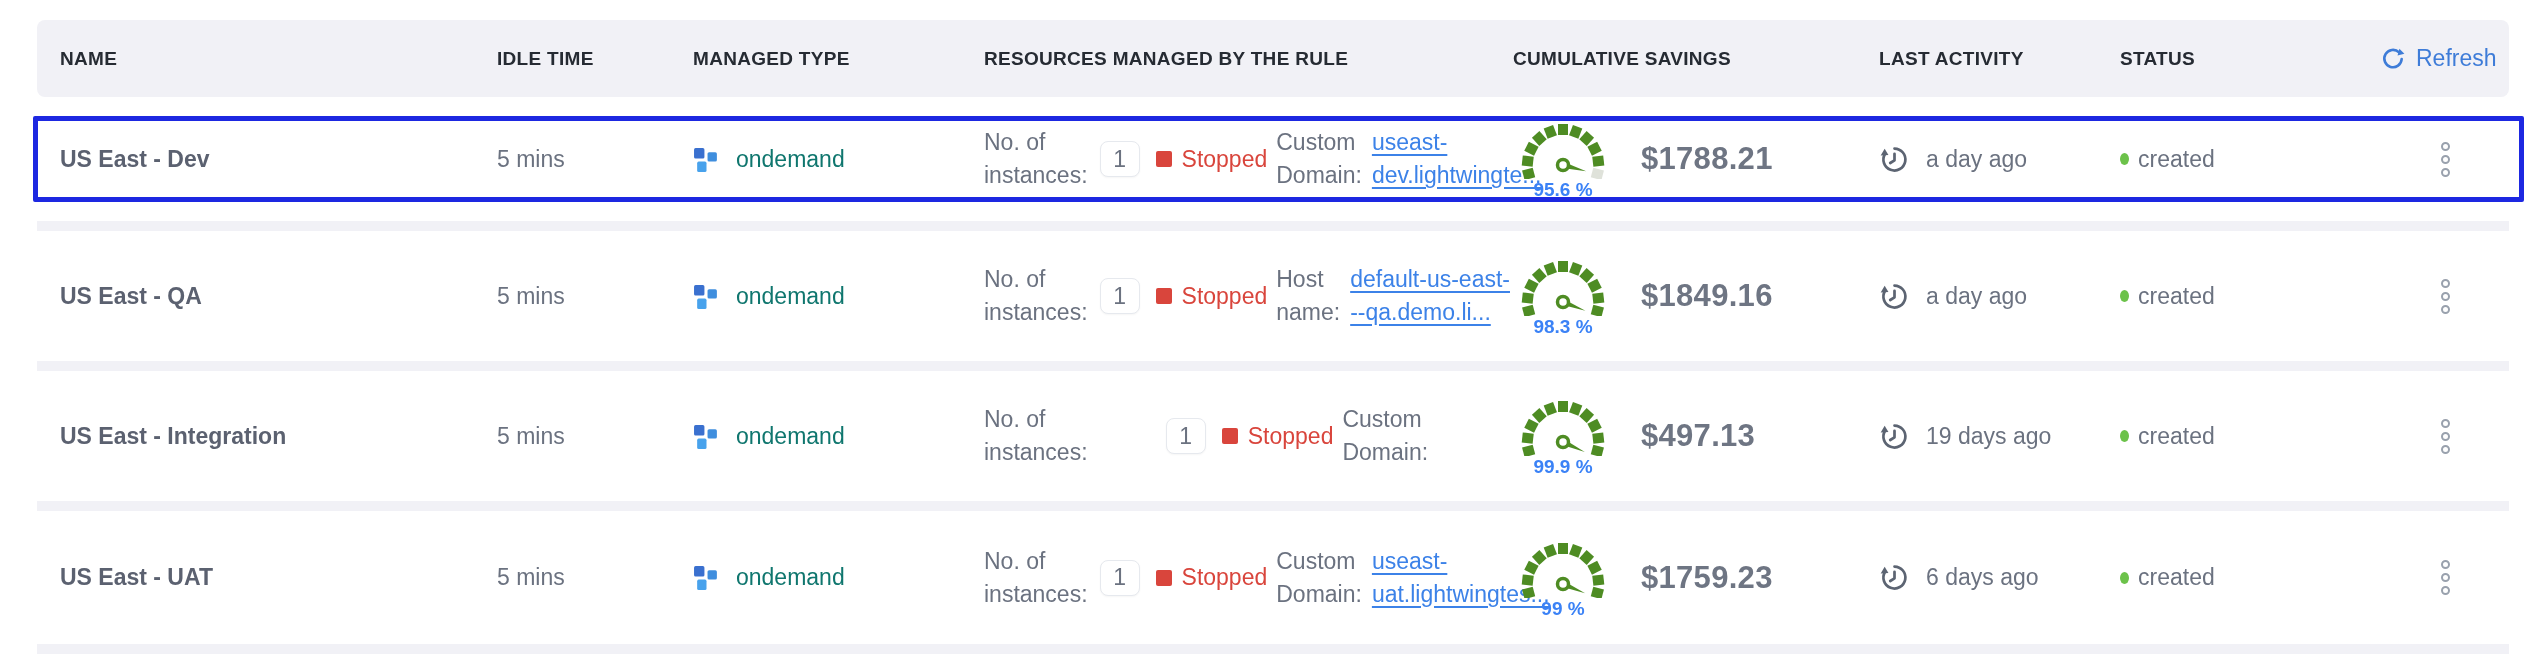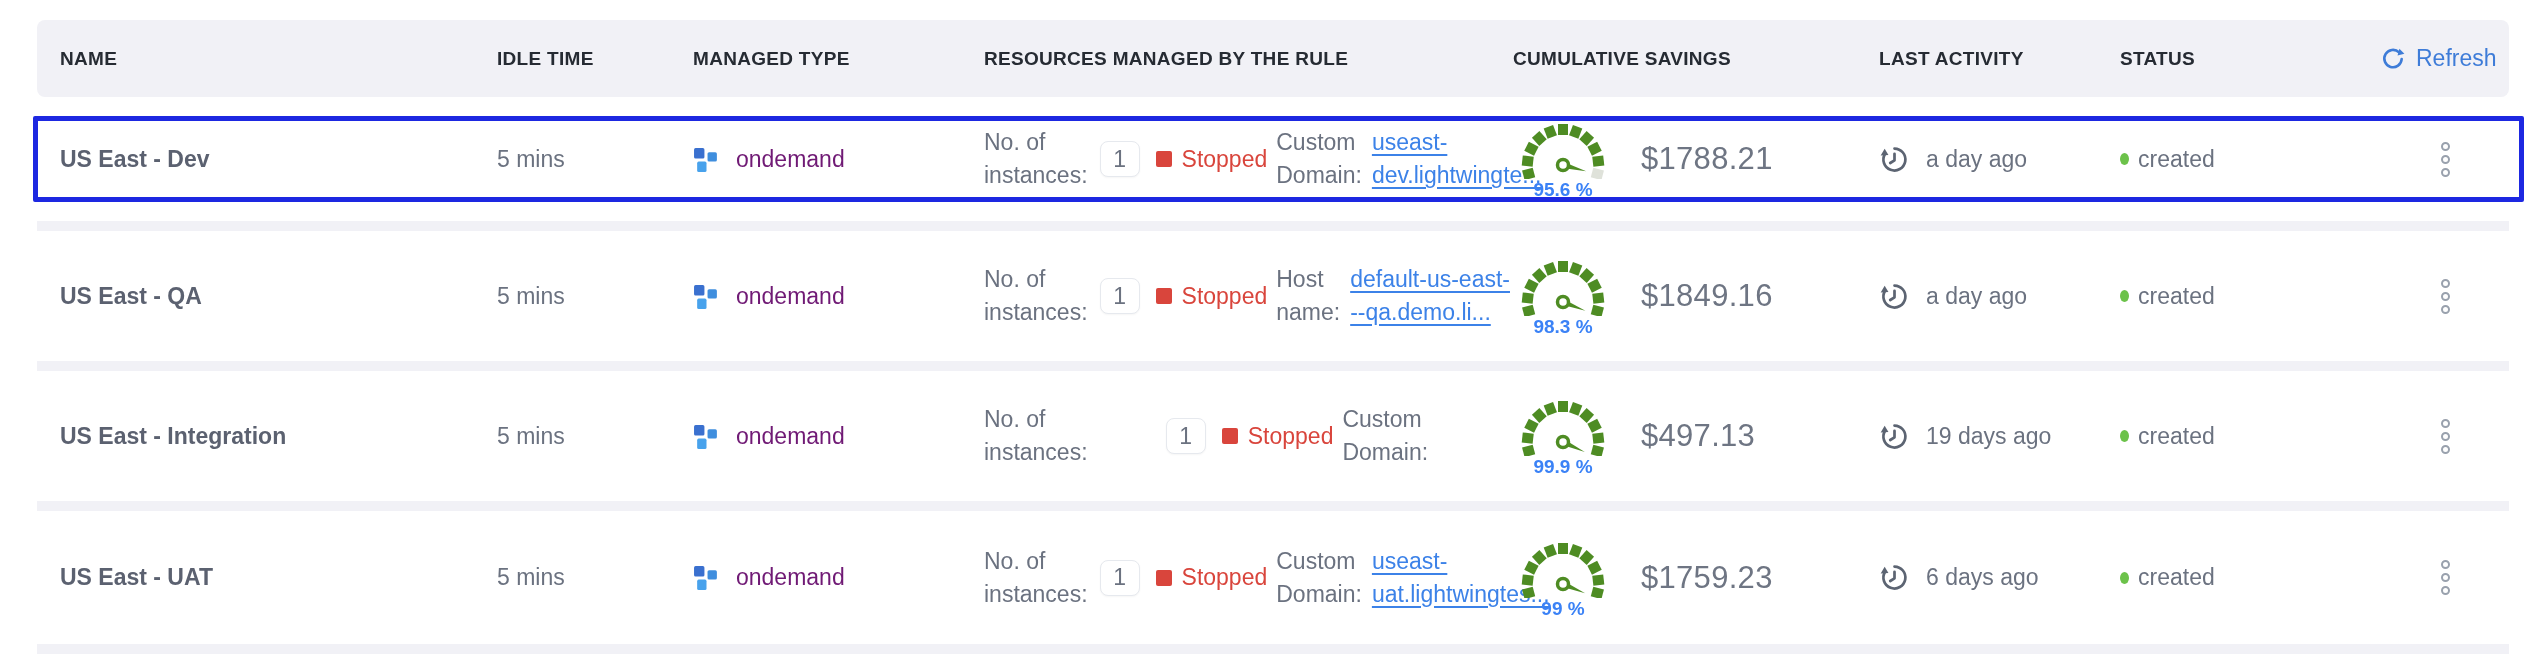--- a/index.html
+++ b/index.html
@@ -59,21 +59,21 @@
   }
   .plain-cell {
     font-size: 23px;
     color: #6b7280;
   }
   .compute-cell {
     display: flex;
     align-items: center;
     gap: 16px;
     font-size: 23px;
-    color: #701a75;
+    color: #0f766e;
   }
   .res-cell { display: flex; flex-direction: row; gap: 9px; }
   .res-line {
     display: flex;
     align-items: center;
     font-size: 23px;
     color: #6b7280;
     line-height: 33px;
   }
   .count-badge {
@@ -115,21 +115,21 @@
   .gauge-box { width: 100px; display: flex; flex-direction: column; align-items: center; }
   .gauge-pct {
     font-size: 19px;
     font-weight: 700;
     color: #3b82f6;
     margin-top: 0;
     white-space: nowrap;
   }
   .amount {
     font-size: 31px;
-    font-weight: 400;
+    font-weight: 700;
     color: #6e7583;
     letter-spacing: 0.3px;
   }
   .activity-cell {
     display: flex;
     align-items: center;
     gap: 16px;
     font-size: 23px;
     color: #6b7280;
   }

